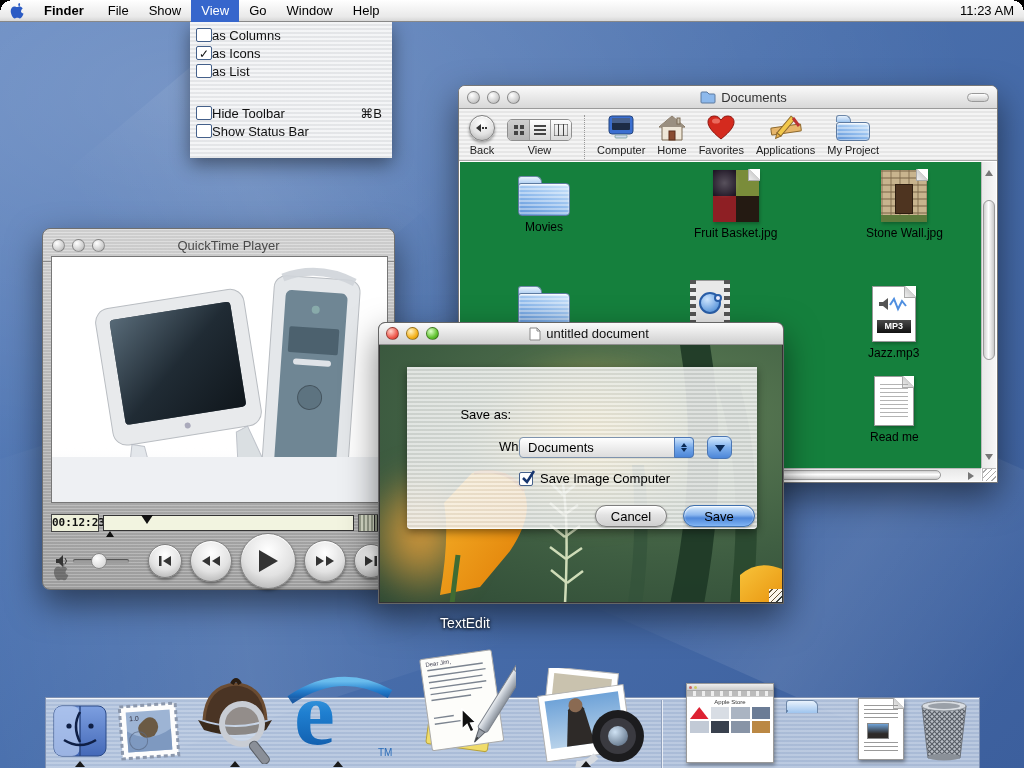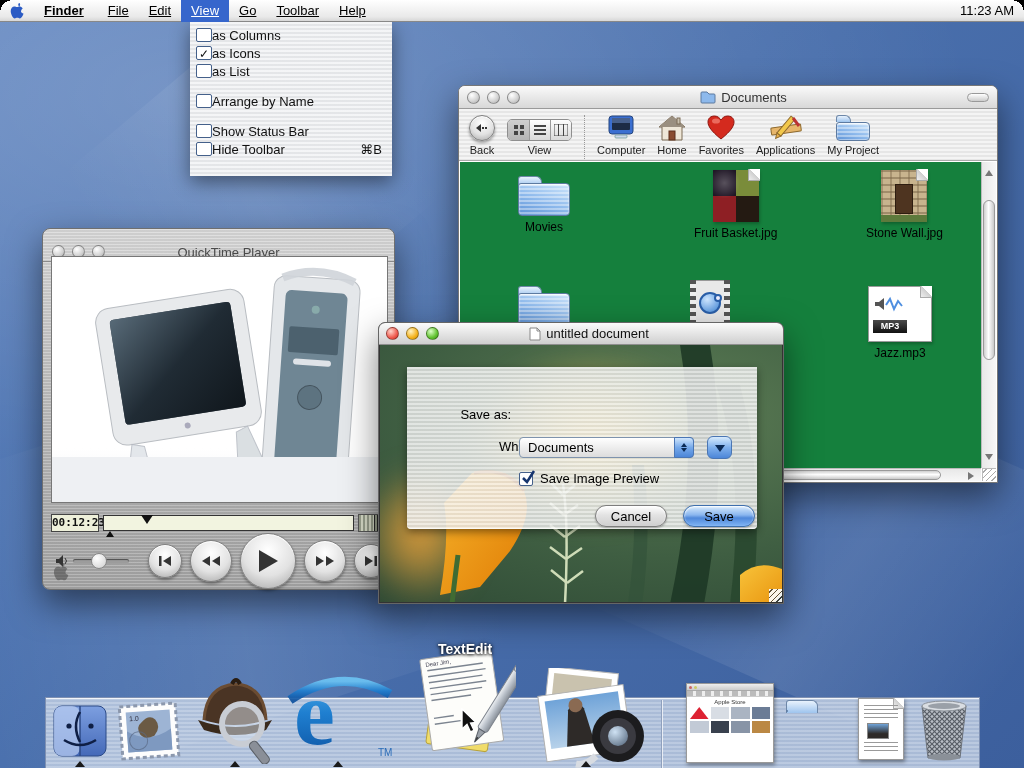--- a/index.html
+++ b/index.html
@@ -20,21 +20,21 @@
   .screen-corner.r { right:0; -webkit-mask:radial-gradient(circle at 0 100%, transparent 9px, #000 9px); mask:radial-gradient(circle at 0 100%, transparent 9px, #000 9px);}
 
   .pin { background-image:repeating-linear-gradient(180deg,#f7f7f7 0 2px,#e9e9e9 2px 4px); }
 
   
   .menubar { position:absolute; left:0; top:0; width:1024px; height:22px; z-index:50;
     background:linear-gradient(180deg,#ffffff,#e9e9e9 80%,#d7d7d7);
     border-bottom:1px solid #888; display:flex; align-items:center; font-size:13px; color:#000; }
   .apple { width:34px; text-align:center; }
   .apple svg { width:14px; height:16px; vertical-align:-3px; }
-  .mitem { padding:0 10px; height:22px; line-height:22px;text-decoration:underline; }
+  .mitem { padding:0 10px; height:22px; line-height:22px; }
   .mitem.bold { font-weight:bold; padding-right:14px; }
   .mitem.active { background:#3666cc; color:#fff; }
   .mclock { margin-left:auto; padding-right:10px; font-size:13px; }
 
   
   .menu { position:absolute; left:190px; top:22px; width:202px; z-index:49;
     background-image:repeating-linear-gradient(180deg,rgba(248,248,248,.97) 0 2px,rgba(234,234,234,.95) 2px 4px);
     box-shadow:0 6px 18px rgba(0,0,0,.45); padding:4px 0 6px; font-size:13px; color:#111; }
   .mrow { display:flex; align-items:center; height:18px; padding:0 10px 0 6px; }
   .mrow .chk { width:16px; text-align:center; font-size:12px; }
@@ -48,21 +48,21 @@
   .tl.red { background:radial-gradient(circle at 35% 30%, #ffd5cc, #f05c50 60%, #c4281e); }
   .tl.yellow { background:radial-gradient(circle at 35% 30%, #fff3c4, #f5b31e 60%, #c78a00); }
   .tl.green { background:radial-gradient(circle at 35% 30%, #dcffc8, #62c331 60%, #3d8f13); }
 
   
   .qt { position:absolute; left:42px; top:228px; width:353px; height:362px; border-radius:8px; z-index:10;
     background:
       repeating-linear-gradient(180deg, rgba(255,255,255,.18) 0 1px, rgba(0,0,0,.05) 1px 3px),
       linear-gradient(180deg,#d9d9d9,#b9b9b9 55%,#a5a5a5);
     border:1px solid #6f6f6f; }
-  .qt-title { height:24px; display:flex; align-items:flex-start; gap:7px; padding:16px 9px;
+  .qt-title { height:24px; display:flex; align-items:center; gap:7px; padding:16px 9px;
     border-bottom:1px solid #8a8a8a; }
   .qt-title .name { flex:1; text-align:center; font-size:13px; color:#4a4a4a; margin-right:40px; }
   .qt-video { position:absolute; left:8px; top:27px; width:337px; height:247px; background:linear-gradient(180deg,#fff 0 78%, #f2f3f5); border:1px solid #777; overflow:hidden; }
   .qt-lcd-row { position:absolute; left:8px; top:280px; width:337px; height:28px; display:flex; align-items:center; gap:4px; }
   .lcd-time { width:48px; height:18px; background:#eef0da; border:1px solid #444; font:bold 11px "DejaVu Sans Mono", monospace; color:#111; text-align:center; line-height:16px; }
   .lcd-track { position:relative; flex:1; height:16px; background:#f2f4e0; border:1px solid #333; }
   .playhead { position:absolute; left:15%; top:-1px; width:0; height:0; border:6px solid transparent; border-top:9px solid #111; }
   .inmark { position:absolute; left:2px; bottom:-7px; width:0;height:0; border:4px solid transparent; border-bottom:6px solid #111; }
   .lcd-eq { width:30px; height:18px; background:
       repeating-linear-gradient(90deg,#9aa08d 0 2px, transparent 2px 4px),
@@ -153,21 +153,21 @@
     background:repeating-linear-gradient(135deg,rgba(255,255,255,.9) 0 2px,rgba(60,60,60,.8) 2px 3px,rgba(255,255,255,.9) 3px 4px); }
 
   
   .dock { position:absolute; left:45px; right:44px; top:697px; bottom:0; z-index:40;
     background-image:repeating-linear-gradient(180deg, rgba(214,224,238,.82) 0 2px, rgba(196,209,228,.8) 2px 4px);
     border:1px solid #7e90b2; border-bottom:none; box-shadow:inset 0 1px 0 rgba(255,255,255,.8); }
   .dock-divider { position:absolute; left:615px; top:2px; bottom:0; width:1px; background:#8fa0bd; box-shadow:1px 0 0 rgba(255,255,255,.7); }
   .dicon { position:absolute; z-index:41; }
   .runtri { position:absolute; bottom:1px; width:0; height:0; border:5px solid transparent; border-bottom:6px solid #1a1a1a; z-index:42; }
   .docklabel { position:absolute; left:395px; top:615px; width:140px; text-align:center; z-index:43;
-    font-size:14px; font-weight:bold; color:#fff; text-shadow:0 1px 3px rgba(0,0,0,.95), 0 0 4px rgba(0,0,0,.6);margin-top:26px; }
+    font-size:14px; font-weight:normal; color:#fff; text-shadow:0 1px 3px rgba(0,0,0,.95), 0 0 4px rgba(0,0,0,.6); }
   .cursor { position:absolute; left:460px; top:708px; z-index:55; }
 
   .minipage { position:absolute; background:#fff; border:1px solid #999; box-shadow:1px 2px 4px rgba(0,0,0,.4); }
 </style>
 </head>
 <body>
 
 <div class="desktop">
   <div class="swoosh sw1"></div>
   <div class="swoosh sw2"></div>
@@ -327,29 +327,36 @@
       <span style="position:relative;width:48px;height:52px;">
         <span style="position:absolute;left:4px;top:0;width:40px;height:52px;background:#e9e9e9;border:1px solid #999;"></span>
         <span style="position:absolute;left:4px;top:0;width:6px;height:52px;background:repeating-linear-gradient(180deg,#555 0 4px,#eee 4px 8px);"></span>
         <span style="position:absolute;right:4px;top:0;width:6px;height:52px;background:repeating-linear-gradient(180deg,#555 0 4px,#eee 4px 8px);"></span>
         <span style="position:absolute;left:13px;top:12px;width:22px;height:22px;border-radius:50%;background:radial-gradient(circle at 35% 30%,#cfe6ff,#3f86d8);border:2px solid #2a5ea8;"></span>
         <span style="position:absolute;left:28px;top:14px;width:8px;height:8px;border-radius:50%;background:#eef;border:2px solid #2a5ea8;"></span>
         <span class="fold" style="right:3px;"></span>
       </span>
     </div>
     <div class="ficon" style="left:408px; top:124px;">
-      <span class="page" style="width:64px;height:56px;">
+      <span class="page" style="width:44px;height:56px;">
         <span class="fold"></span>
         <svg width="34" height="20" style="position:absolute;left:4px;top:8px;">
           <path d="M2 7 L6 7 L11 3 L11 15 L6 11 L2 11 Z" fill="#555"></path>
           <path d="M13 10 L17 4 L21 14 L25 6 L29 11" stroke="#4f8fe0" stroke-width="2" fill="none"></path>
         </svg>
         <span style="position:absolute;left:4px;bottom:8px;width:34px;height:13px;background:linear-gradient(180deg,#4a4a4a,#111);color:#fff;font:bold 9px 'Liberation Sans',sans-serif;text-align:center;line-height:13px;">MP3</span>
       </span>
       <span class="lbl">Jazz.mp3</span>
+    </div>
+    <div class="ficon" style="left:410px; top:214px;">
+      <span class="page" style="width:40px;height:50px;">
+        <span class="fold"></span>
+          <span class="txtlines"></span>
+      </span>
+      <span class="lbl">Read me</span>
     </div>
   </div>
 
   <div class="vscroll">
     <span class="sarrow" style="left:3px;top:4px;border-bottom:6px solid #777;"></span>
     <div class="vthumb"></div>
     <span class="sarrow" style="left:3px;bottom:4px;border-top:6px solid #777;"></span>
   </div>
   <div class="hscroll">
     <div class="hthumb"></div>
@@ -453,57 +460,53 @@
 </div>
 
 <div class="menubar">
   <span class="apple">
     <svg viewBox="0 0 24 28">
       <path d="M16 6c2-2 2-5 0-6-2 1-3 4 0 6z M19 15c0-4 3-5.5 3-5.5S20 6 16.5 6c-2 0-2.8 1-4.5 1S9.5 6 7.5 6C4 6 1 9 1 14c0 6 4 13 7 13 2 0 2.2-1 4.5-1s2.5 1 4.5 1c3 0 5.8-5.5 6.3-8.5-2-.8-4.3-1.8-4.3-3.5z" fill="#2b5bc4"></path>
     </svg>
   </span>
   <span class="mitem bold">Finder</span>
   <span class="mitem">File</span>
-  <span class="mitem">Edit</span>
+  <span class="mitem">Show</span>
   <span class="mitem active">View</span>
   <span class="mitem">Go</span>
-  <span class="mitem">Toolbar</span>
+  <span class="mitem">Window</span>
   <span class="mitem">Help</span>
   <span class="mclock">11:23 AM</span>
 </div>
 <div class="screen-corner l"></div>
 <div class="screen-corner r"></div>
 
 <div class="menu">
   <div class="mrow">
       <span class="chk"></span>
       <span>as Columns</span>
     </div>
   <div class="mrow">
       <span class="chk">✓</span>
       <span>as Icons</span>
     </div>
   <div class="mrow">
       <span class="chk"></span>
       <span>as List</span>
     </div>
   <div class="msep"></div>
-  <div class="mrow">
-      <span class="chk"></span>
-      <span>Arrange by Name</span>
-    </div>
   <div class="msep"></div>
-  <div class="mrow">
-      <span class="chk"></span>
-      <span>Show Status Bar</span>
-    </div>
   <div class="mrow">
       <span class="chk"></span>
       <span>Hide Toolbar</span>
       <span class="sc">⌘B</span>
+    </div>
+  <div class="mrow">
+      <span class="chk"></span>
+      <span>Show Status Bar</span>
     </div>
   <div class="msep"></div>
 </div>
 
 <div class="dlg winshadow">
   <div class="d-title pin">
     <span class="tl red"></span>
     <span class="tl yellow"></span>
     <span class="tl green"></span>
     <span class="name">
@@ -567,21 +570,21 @@
       </div>
       <div class="disc" style="position:absolute; left:300px; top:69px;">
         <span class="captri" style="border:5px solid transparent; border-top:7px solid #0b2a55; margin-top:6px;"></span>
       </div>
       <div class="frow" style="left:112px; top:104px; gap:7px;">
         <span class="chk">
           <svg width="18" height="18">
               <path d="M3 9 L7 13 L14 2" stroke="#16356e" stroke-width="2.5" fill="none"></path>
             </svg>
         </span>
-        <span>Save Image Preview</span>
+        <span>Save Image Computer</span>
       </div>
       <div class="aquabtn" style="position:absolute; left:188px; top:138px;">
           <span>Cancel</span>
         </div>
       <div class="aquabtn blue" style="position:absolute; left:276px; top:138px;">
           <span>Save</span>
         </div>
     </div>
   </div>
   <div class="dgrip"></div>

